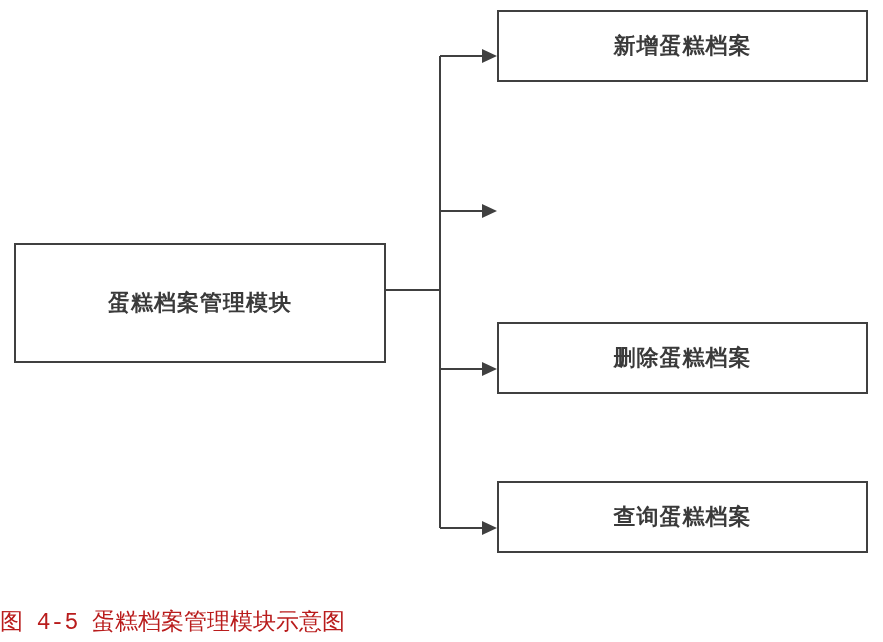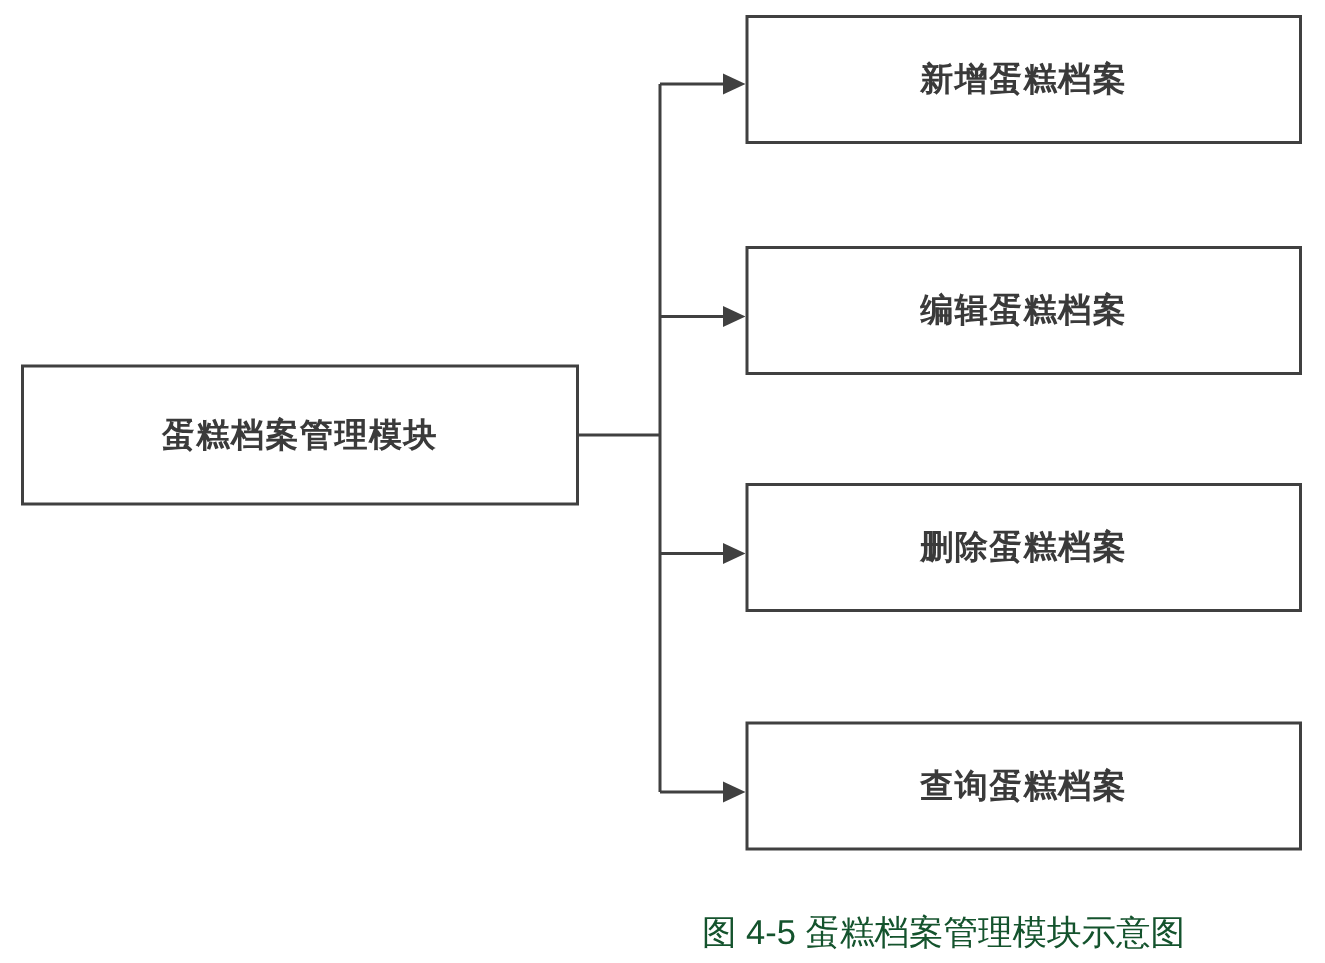--- a/index.html
+++ b/index.html
@@ -36,40 +36,40 @@
     font-size: 22px;
     font-weight: bold;
     color: #3a3a3a;
     letter-spacing: 1px;
     white-space: nowrap;
   }
   .root-node {
     left: 14px;
     top: 243px;
     width: 372px;
-    height: 94px;
+    height: 120px;
   }
   .child-node {
     left: 497px;
     width: 371px;
-    height: 86px;
+    height: 72px;
   }
   .child-0 { top: 10px; }
   .child-1 { top: 164px; }
   .child-2 { top: 322px; }
   .child-3 { top: 481px; }
   .caption {
     position: absolute;
     left: 0;
     top: 606px;
     width: 790px;
-    text-align: right;
-    font-family: Liberation Sans, sans-serif;
+    text-align: left;
+    font-family: Liberation Mono, monospace;
     font-size: 23px;
-    color: #14532d;
+    color: #b91c1c;
     white-space: nowrap;
   }
   .watermark {
     position: absolute;
     right: 5px;
     top: 610px;
     font-family: "Liberation Sans", sans-serif;
     font-size: 19px;
     color: #b9b9b9;
     white-space: nowrap;
@@ -108,23 +108,20 @@
   </svg>
 
   <div class="node root-node">
     <span class="node-label">蛋糕档案管理模块</span>
   </div>
 
   <div class="node child-node child-0">
     <span class="node-label">新增蛋糕档案</span>
   </div>
 
-  <div class="node child-node child-1">
-    <span class="node-label">编辑蛋糕档案</span>
-  </div>
 
   <div class="node child-node child-3">
     <span class="node-label">查询蛋糕档案</span>
   </div>
 
   <div class="node child-node child-2">
     <span class="node-label">删除蛋糕档案</span>
   </div>
 
   <div class="caption">图 4-5 蛋糕档案管理模块示意图</div>

